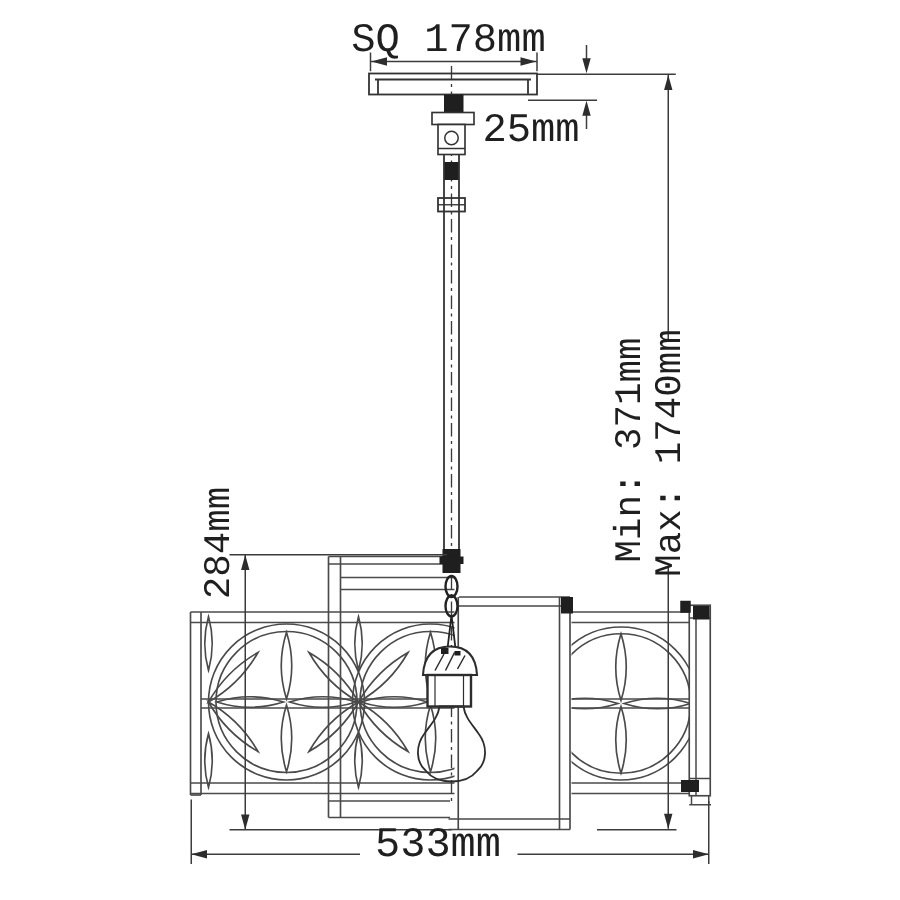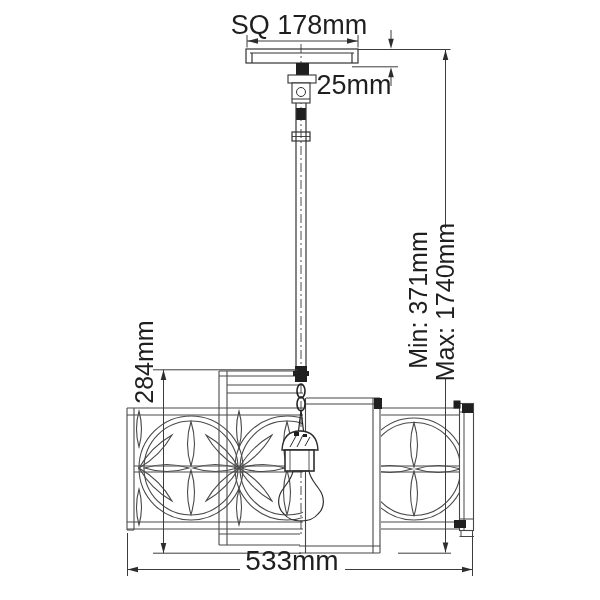--- a/index.html
+++ b/index.html
@@ -1,17 +1,17 @@
 <!DOCTYPE html>
 <html><head>
 <meta charset="utf-8">
 <style>
   html,body{margin:0;padding:0;background:#fff;}
   .canvas{position:relative;width:543px;height:600px;background:#ffffff;overflow:hidden;
-          font-family:Liberation Sans, sans-serif;}
+          font-family:Liberation Mono, monospace;}
   svg{display:block}
   text{fill:#1f1f1f;}
   .dim-text{font-size:27px;}
   .dim-text-sm{font-size:25px;}
   .dim-text-lg{font-size:28px;}
 </style>
 </head>
 <body>
 
 <div class="canvas">

